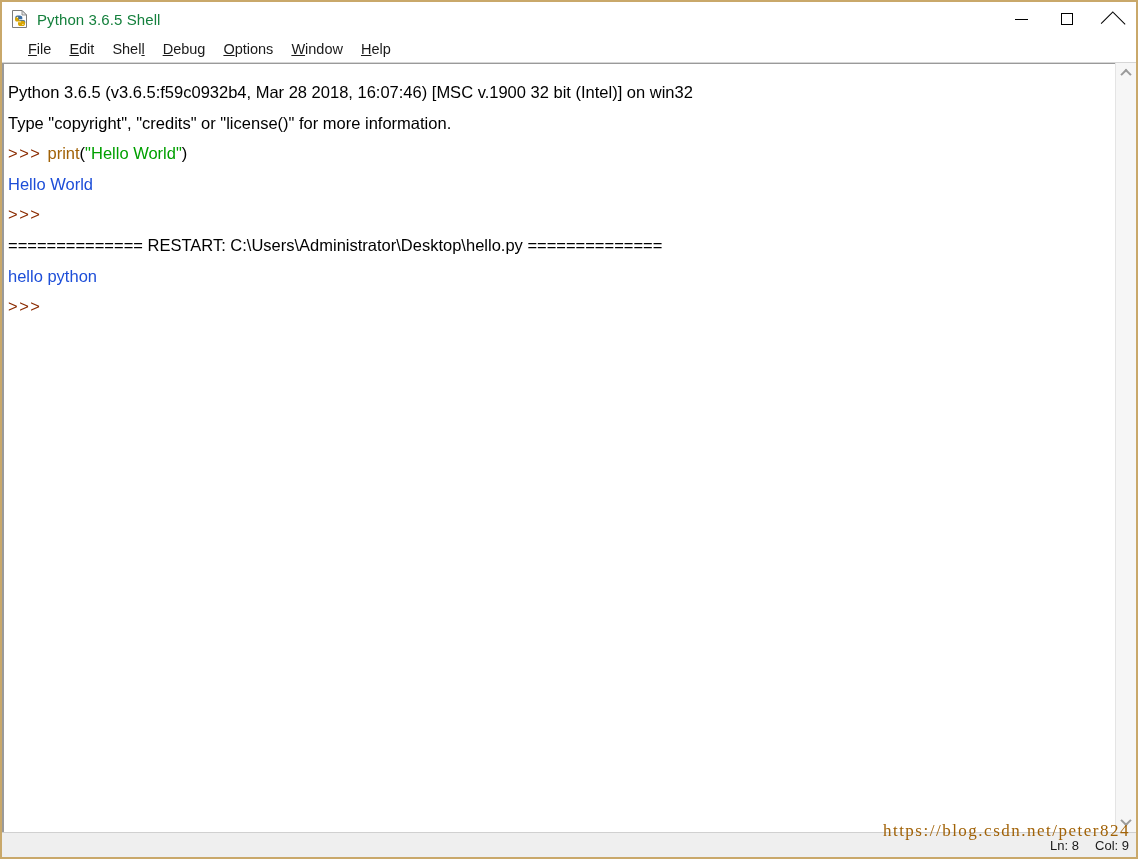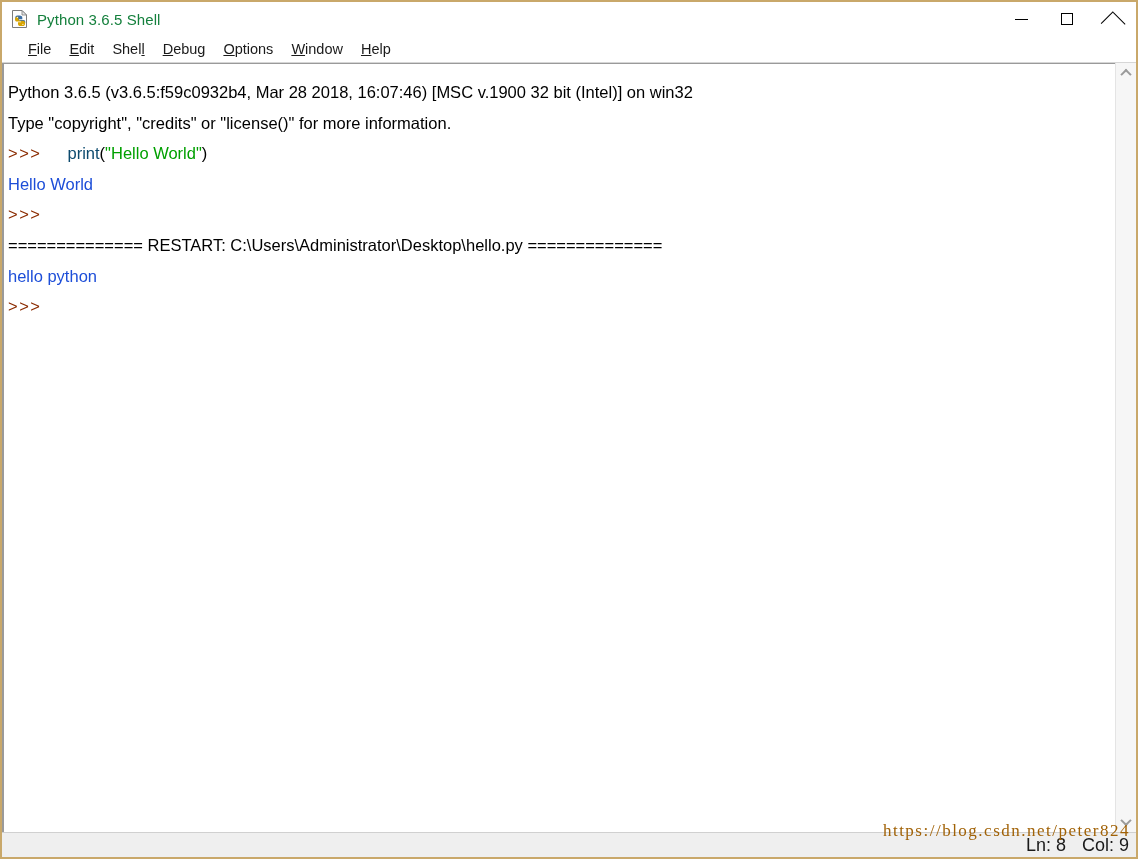--- a/index.html
+++ b/index.html
@@ -141,21 +141,21 @@
     font-family: "Liberation Sans", sans-serif;
     font-size: 16.5px;
     line-height: 30.6px;
     white-space: pre;
     color: #000000;
   }
 
   .ln { white-space: pre; }
 
   .tok-prompt  { color: #8b2b00; letter-spacing: 1.5px; }
-  .tok-builtin { color: #0c4a6e; margin-left: 20px; }
+  .tok-builtin { color: #a16207; }
   .tok-string  { color: #00a000; }
   .tok-plain   { color: #000000; }
   .tok-output  { color: #1d4ed8; }
 
   
   #vscroll {
     flex: 0 0 21px;
     width: 21px;
     background: #f6f6f6;
     border-left: 1px solid #e4e4e4;
@@ -193,21 +193,21 @@
     background: #efefef;
     border-top: 1px solid #d0d0d0;
     position: relative;
     display: flex;
     align-items: center;
     justify-content: flex-end;
     padding-right: 7px;
   }
 
   .status-cell {
-    font-size: 18px;
+    font-size: 13px;
     color: #1a1a1a;
     margin-left: 16px;
     white-space: nowrap;
   }
 
   
   #watermark {
     position: absolute;
     right: 6px;
     bottom: 16px;

